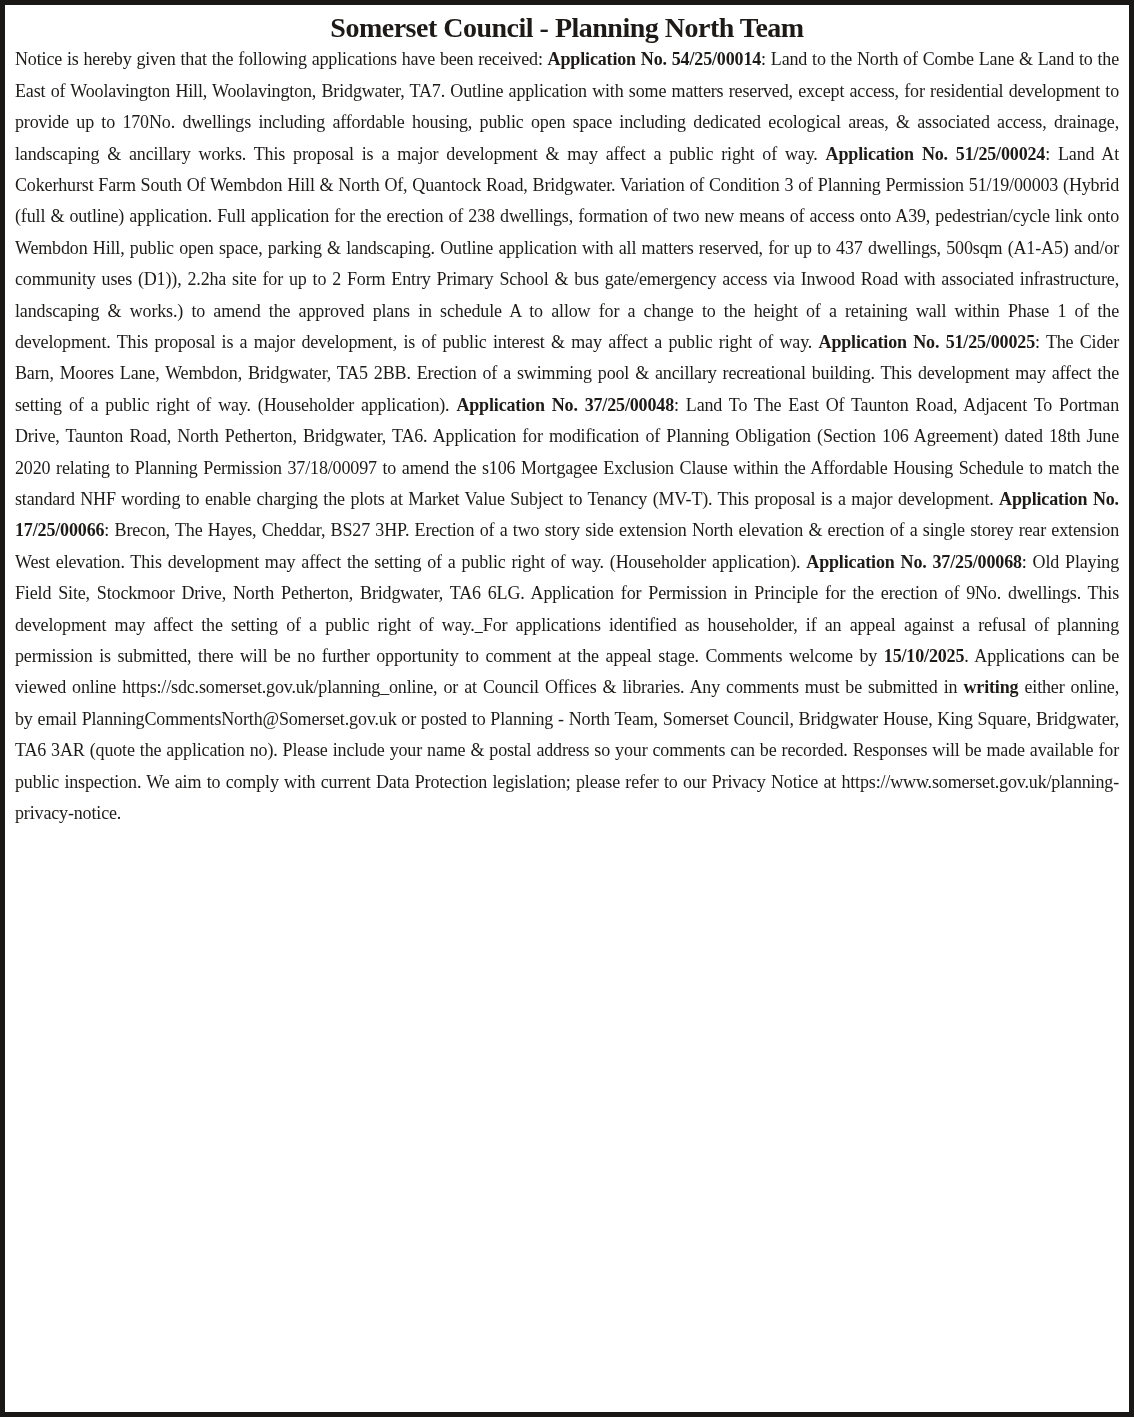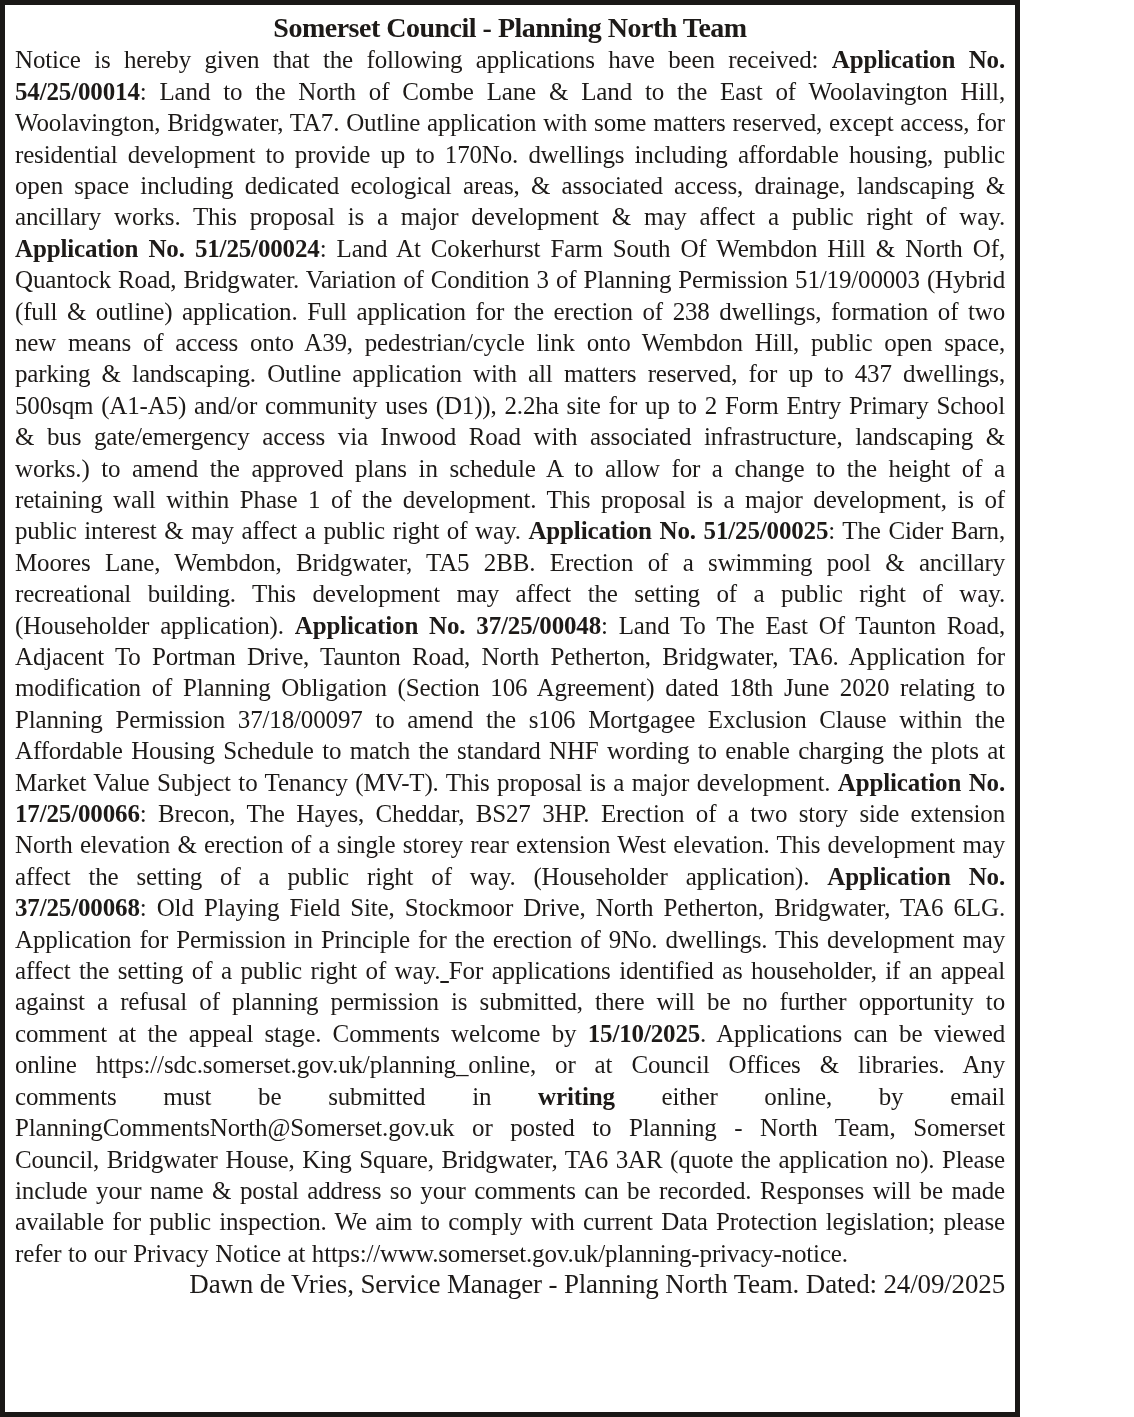--- a/index.html
+++ b/index.html
@@ -2,40 +2,40 @@
 <html><head>
 <meta charset="utf-8">
 <style>
   html, body {
     margin: 0;
     padding: 0;
     background: #ffffff;
   }
   .notice-page {
     position: relative;
-    width: 1020px;
+    width: 1134px;
     height: 1417px;
     box-sizing: border-box;
     background: #ffffff;
     border: 5px solid #1a1816;
     padding: 7px 10px 8px 10px;
     overflow: hidden;
     font-family: "Liberation Serif", "DejaVu Serif", serif;
     color: #1d1a18;
   }
   .notice-header {
     text-align: center;
     font-weight: bold;
     font-size: 28px;
     line-height: 32.3px;
     letter-spacing: -0.5px;
   }
   .notice-body {
     margin: 0;
-    font-size: 25px;
+    font-size: 18px;
     line-height: 31.4px;
     text-align: justify;
     letter-spacing: -0.15px;
     word-spacing: 0.5px;
   }
   .notice-body .b { font-weight: bold; }
   .notice-body .u { text-decoration: underline; }
   .notice-signature {
     font-size: 27px;
     line-height: 31.4px;
@@ -46,14 +46,13 @@
 </head>
 <body>
 
 <div class="notice-page">
   <header class="notice-header">
     <div>Somerset Council - Planning North Team</div>
   </header>
 
   <p class="notice-body"><span class="">Notice is hereby given that the following applications have been received: </span><span class="b ">Application No. 54/25/00014</span><span class="">: Land to the North of Combe Lane &amp; Land to the East of Woolavington Hill, Woolavington, Bridgwater, TA7. Outline application with some matters reserved, except access, for residential development to provide up to 170No. dwellings including affordable housing, public open space including dedicated ecological areas, &amp; associated access, drainage, landscaping &amp; ancillary works. This proposal is a major development &amp; may affect a public right of way. </span><span class="b ">Application No. 51/25/00024</span><span class="">: Land At Cokerhurst Farm South Of Wembdon Hill &amp; North Of, Quantock Road, Bridgwater. Variation of Condition 3 of Planning Permission 51/19/00003 (Hybrid (full &amp; outline) application. Full application for the erection of 238 dwellings, formation of two new means of access onto A39, pedestrian/cycle link onto Wembdon Hill, public open space, parking &amp; landscaping. Outline application with all matters reserved, for up to 437 dwellings, 500sqm (A1-A5) and/or community uses (D1)), 2.2ha site for up to 2 Form Entry Primary School &amp; bus gate/emergency access via Inwood Road with associated infrastructure, landscaping &amp; works.) to amend the approved plans in schedule A to allow for a change to the height of a retaining wall within Phase 1 of the development. This proposal is a major development, is of public interest &amp; may affect a public right of way. </span><span class="b ">Application No. 51/25/00025</span><span class="">: The Cider Barn, Moores Lane, Wembdon, Bridgwater, TA5 2BB. Erection of a swimming pool &amp; ancillary recreational building. This development may affect the setting of a public right of way. (Householder application). </span><span class="b ">Application No. 37/25/00048</span><span class="">: Land To The East Of Taunton Road, Adjacent To Portman Drive, Taunton Road, North Petherton, Bridgwater, TA6. Application for modification of Planning Obligation (Section 106 Agreement) dated 18th June 2020 relating to Planning Permission 37/18/00097 to amend the s106 Mortgagee Exclusion Clause within the Affordable Housing Schedule to match the standard NHF wording to enable charging the plots at Market Value Subject to Tenancy (MV-T). This proposal is a major development. </span><span class="b ">Application No. 17/25/00066</span><span class="">: Brecon, The Hayes, Cheddar, BS27 3HP. Erection of a two story side extension North elevation &amp; erection of a single storey rear extension West elevation. This development may affect the setting of a public right of way. (Householder application). </span><span class="b ">Application No. 37/25/00068</span><span class="">: Old Playing Field Site, Stockmoor Drive, North Petherton, Bridgwater, TA6 6LG. Application for Permission in Principle for the erection of 9No. dwellings. This development may affect the setting of a public right of way.</span><span class="u"> </span><span class="">For applications identified as householder, if an appeal against a refusal of planning permission is submitted, there will be no further opportunity to comment at the appeal stage. Comments welcome by </span><span class="b ">15/10/2025</span><span class="">. Applications can be viewed online https://sdc.somerset.gov.uk/planning_online, or at Council Offices &amp; libraries. Any comments must be submitted in </span><span class="b ">writing</span><span class=""> either online, by email PlanningCommentsNorth@Somerset.gov.uk or posted to Planning - North Team, Somerset Council, Bridgwater House, King Square, Bridgwater, TA6 3AR (quote the application no). Please include your name &amp; postal address so your comments can be recorded. Responses will be made available for public inspection. We aim to comply with current Data Protection legislation; please refer to our Privacy Notice at https://www.somerset.gov.uk/planning-privacy-notice.</span></p>
 
-  <div class="notice-signature">Dawn de Vries, Service Manager - Planning North Team. Dated: 24/09/2025</div>
 </div>
 
 </body></html>

